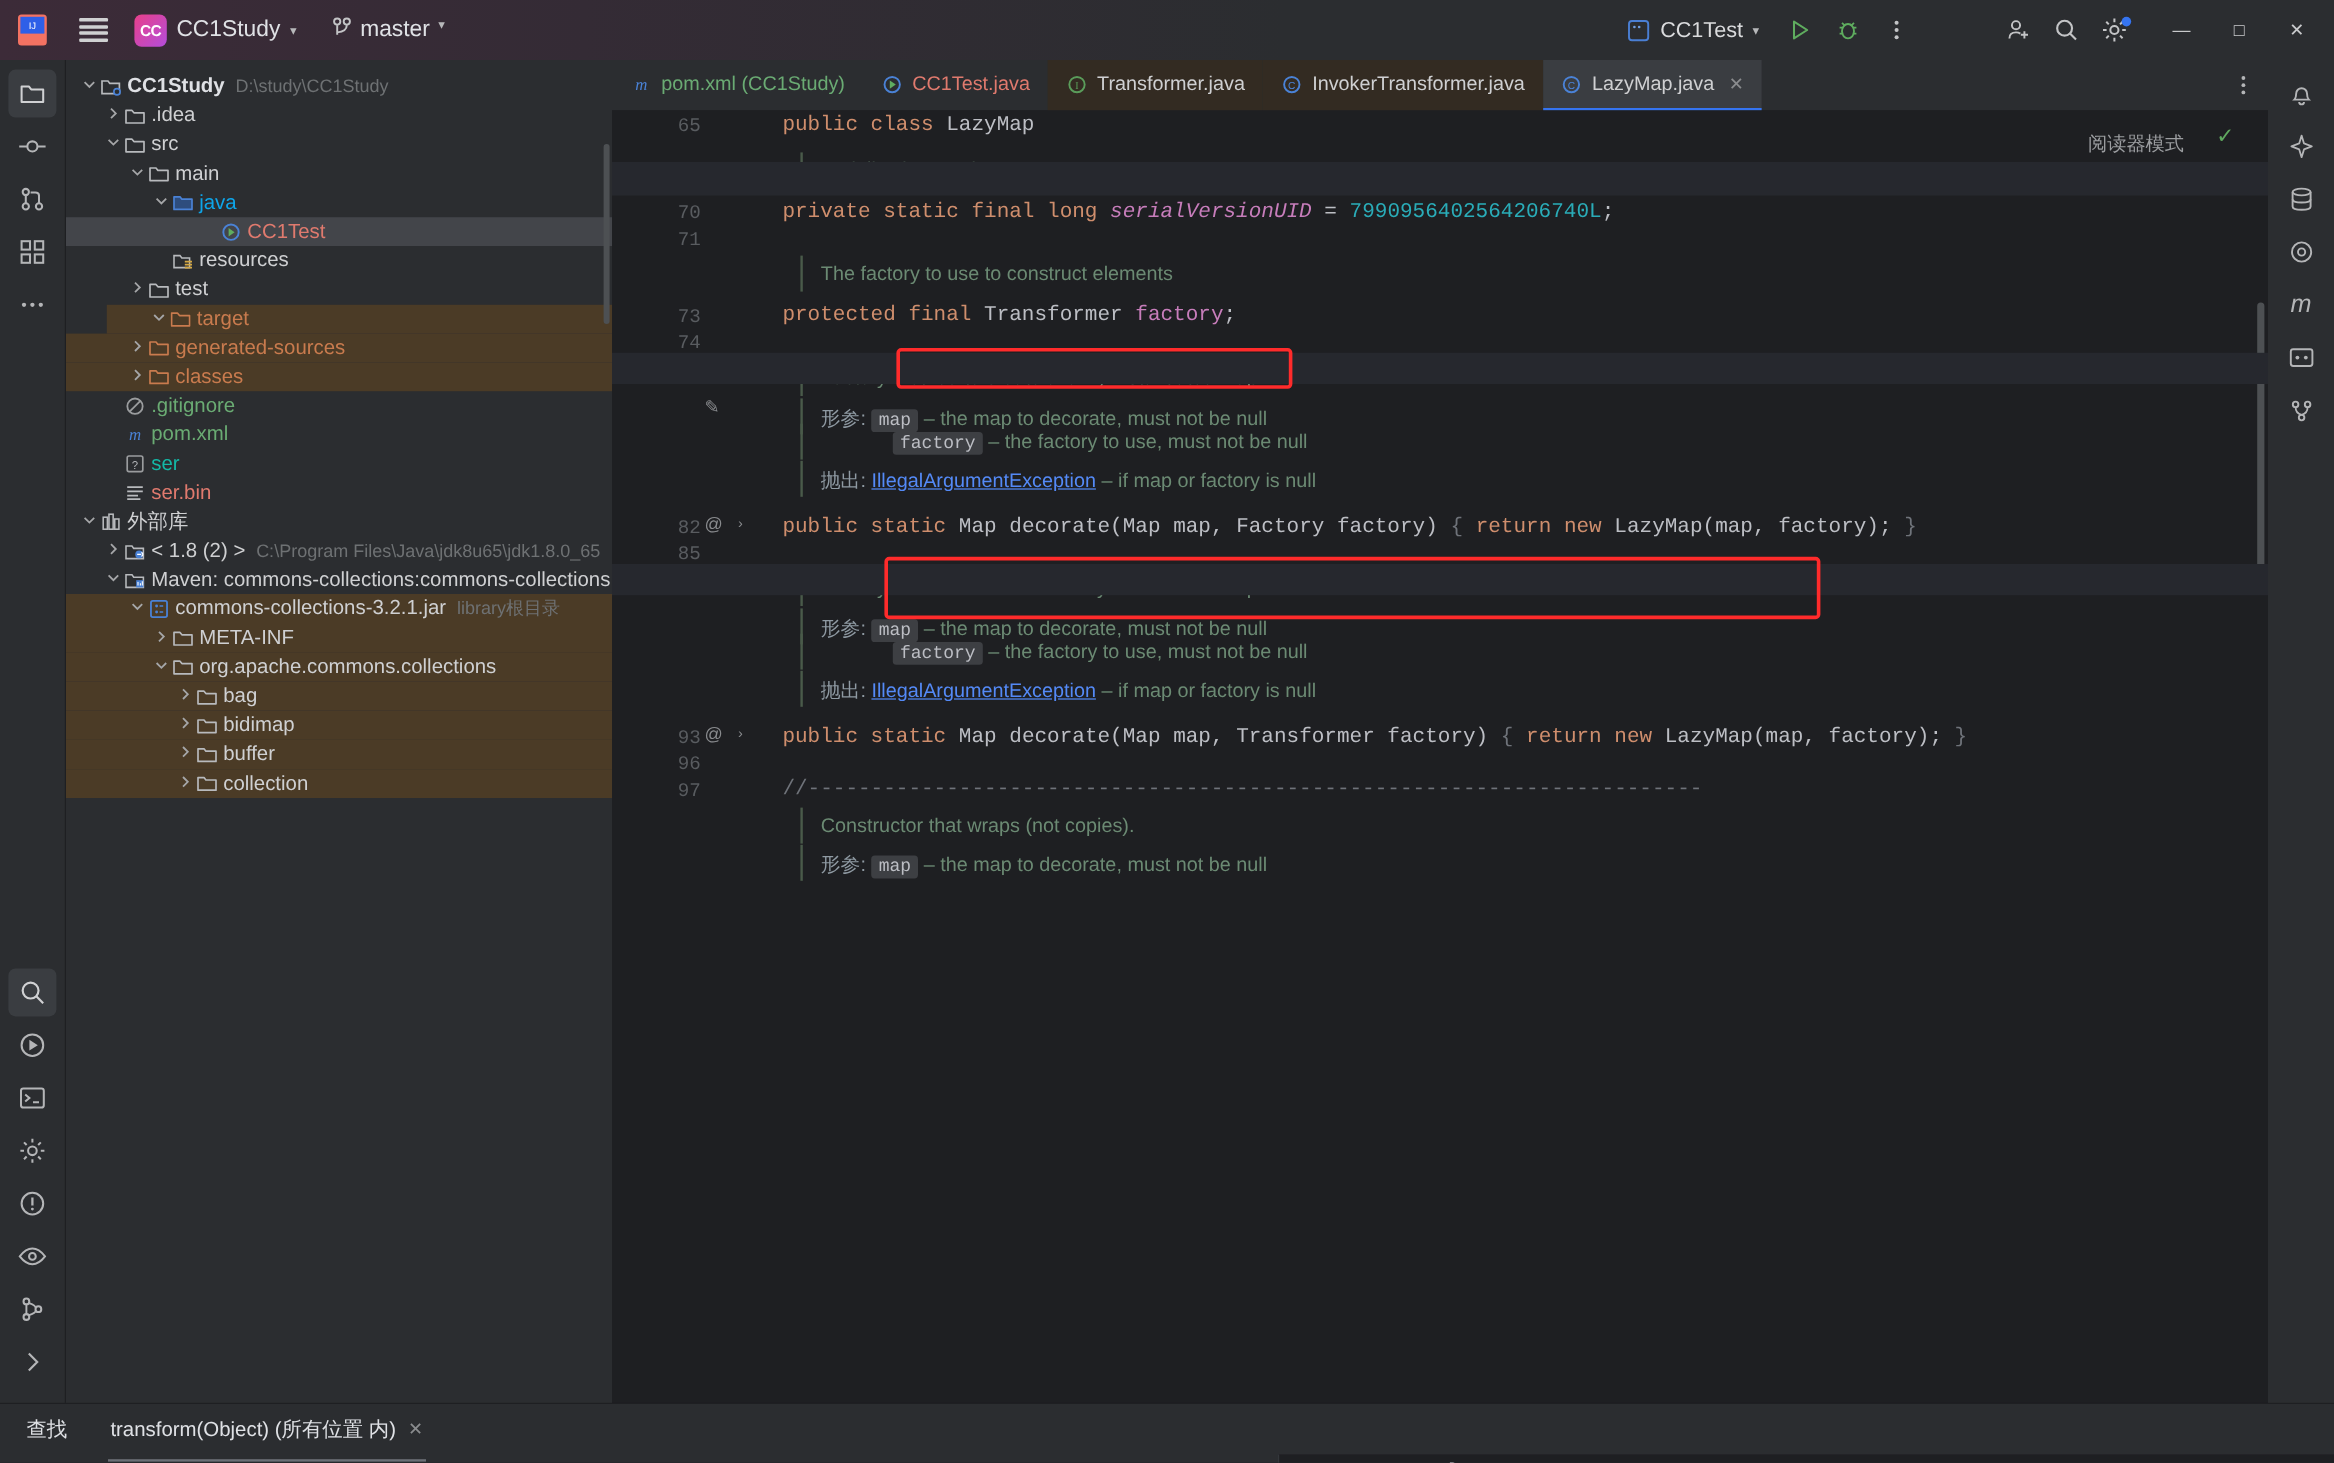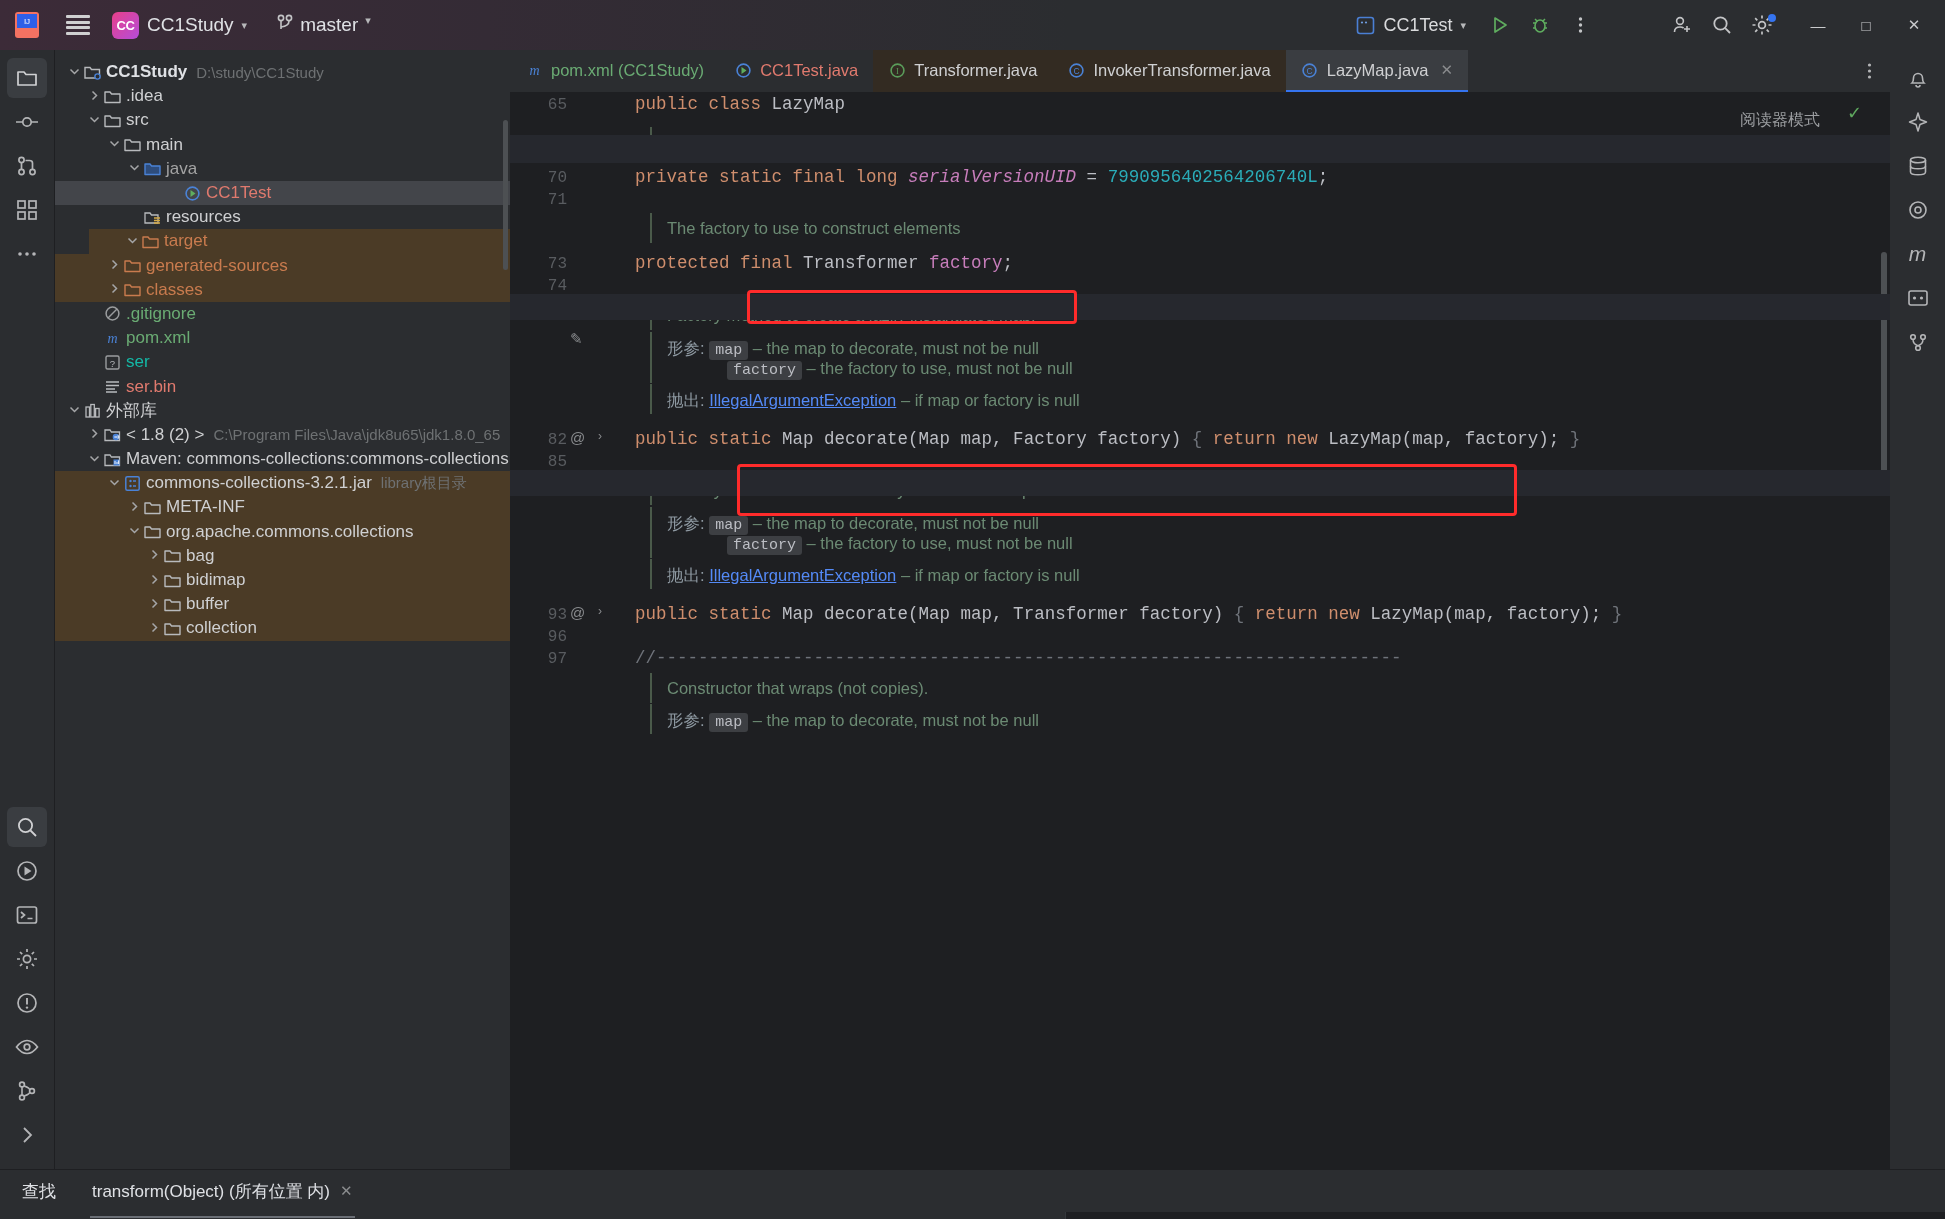--- a/index.html
+++ b/index.html
@@ -53,21 +53,21 @@
   .tabbar { height:42px; background:#2b2d30; display:flex; align-items:stretch; position:relative; }
   .tab { display:flex;align-items:center;gap:8px;padding:0 15px;font-size:16.5px;cursor:pointer;
          border-bottom:2px solid transparent; white-space:nowrap;}
   .tab.brown{ background:#332b22;}
   .tab.active{ background:#3a3d41; border-bottom-color:#3574f0; }
   .tab .x{color:#8a8c8e;font-size:15px;margin-left:4px;}
   .tab-more{margin-left:auto;width:42px;display:flex;align-items:center;justify-content:center;color:#b4b5b7;cursor:pointer;}
 
   
   .code-wrap { flex:1; position:relative; display:flex; overflow:hidden; background:#1e1f22; }
-  .gutter { width:125px; flex-shrink:0; position:relative; }
+  .gutter { width:125px; flex-shrink:0; position:relative;margin-left:17px; }
   .lnum { position:absolute; right:68px; color:#595c60; font-size:16px; font-family:"Liberation Mono",monospace; }
   .gico { position:absolute; left:60px; color:#888a8d; font-size:15px; }
   .codearea { flex:1; position:relative; font-family:"Liberation Mono", monospace; font-size:17.5px; }
   .cl { position:absolute; white-space:pre; left:0; }
   .docbar { position:absolute; width:2px; background:#4a5a4a; left:15px; }
   .doctext { position:absolute; font-family:"Liberation Sans",sans-serif; font-size:16.5px; color:#6b8a73; white-space:pre; }
   .kw{color:#cf8e6d;} .num{color:#2aacb8;} .fld{color:#c77dbb;}
   .id{color:#bcbec4;} .typ{color:#bcbec4;} .mth{color:#bcbec4;} .punct{color:#bcbec4;}
   .fold{color:#6f737a;}
   .param-chip{background:#3d3f43;border-radius:3px;padding:1px 6px;color:#bcbec4;font-family:"Liberation Mono",monospace;font-size:15px;}
@@ -328,41 +328,52 @@
         </div>
         <div class="trow" style="padding-left: 70px;">
           <span class="arrow"><svg width="11" height="11" viewBox="0 0 11 11">
               <path d="M1.5 3.5 L5.5 7.5 L9.5 3.5" fill="none" stroke="#a5a6a8" stroke-width="1.5"></path>
             </svg></span>
           <span class="ico">
             <svg width="17" height="17" viewBox="0 0 17 17">
               <path d="M1 4 h5 l1.6 2 h8.4 v8.5 h-15 Z" fill="#2e4d7d" stroke="#4a82d6" stroke-width="1.4" stroke-linejoin="round"></path>
             </svg>
           </span>
-          <span class="tname" style="color: #a3a3a3;">java</span>
+          <span class="tname" style="color: #0ea5e9;">java</span>
         </div>
         <div class="trow sel" style="padding-left: 110px;">
           <span class="arrow"></span>
           <span class="ico">
             <svg width="17" height="17" viewBox="0 0 17 17">
               <circle cx="8.5" cy="8.5" r="6.4" fill="none" stroke="#4a82d6" stroke-width="1.6"></circle>
               <path d="M6.5 5 L11.5 8.5 L6.5 12 Z" fill="#5fad5f"></path>
             </svg>
           </span>
           <span class="tname" style="color: rgb(224, 122, 110);">CC1Test</span>
         </div>
         <div class="trow" style="padding-left: 70px;">
           <span class="arrow"></span>
           <span class="ico">
             <svg width="17" height="17" viewBox="0 0 17 17">
               <path d="M1 4 h5 l1.5 2 h6.5 v8 h-13 Z" fill="none" stroke="#b8babd" stroke-width="1.3"></path>
               <path d="M10 9 h6 M10 11.5 h6 M10 14 h6" stroke="#d4a843" stroke-width="1.6"></path>
             </svg>
           </span>
           <span class="tname" style="color: rgb(207, 208, 210);">resources</span>
+        </div>
+        <div class="trow" style="padding-left: 50px;">
+          <span class="arrow"><svg width="11" height="11" viewBox="0 0 11 11">
+              <path d="M3.5 1.5 L7.5 5.5 L3.5 9.5" fill="none" stroke="#a5a6a8" stroke-width="1.5"></path>
+            </svg></span>
+          <span class="ico">
+            <svg width="17" height="17" viewBox="0 0 17 17">
+              <path d="M1 4 h5 l1.6 2 h8.4 v8.5 h-15 Z" fill="none" stroke="#b8babd" stroke-width="1.4" stroke-linejoin="round"></path>
+            </svg>
+          </span>
+          <span class="tname" style="color: rgb(207, 208, 210);">test</span>
         </div>
         <div class="trow tgt" style="padding-left: 34px; margin-left: 34px;">
           <span class="arrow"><svg width="11" height="11" viewBox="0 0 11 11">
               <path d="M1.5 3.5 L5.5 7.5 L9.5 3.5" fill="none" stroke="#a5a6a8" stroke-width="1.5"></path>
             </svg></span>
           <span class="ico">
             <svg width="17" height="17" viewBox="0 0 17 17">
               <path d="M1 4 h5 l1.6 2 h8.4 v8.5 h-15 Z" fill="none" stroke="#c97b4e" stroke-width="1.4" stroke-linejoin="round"></path>
             </svg>
           </span>

